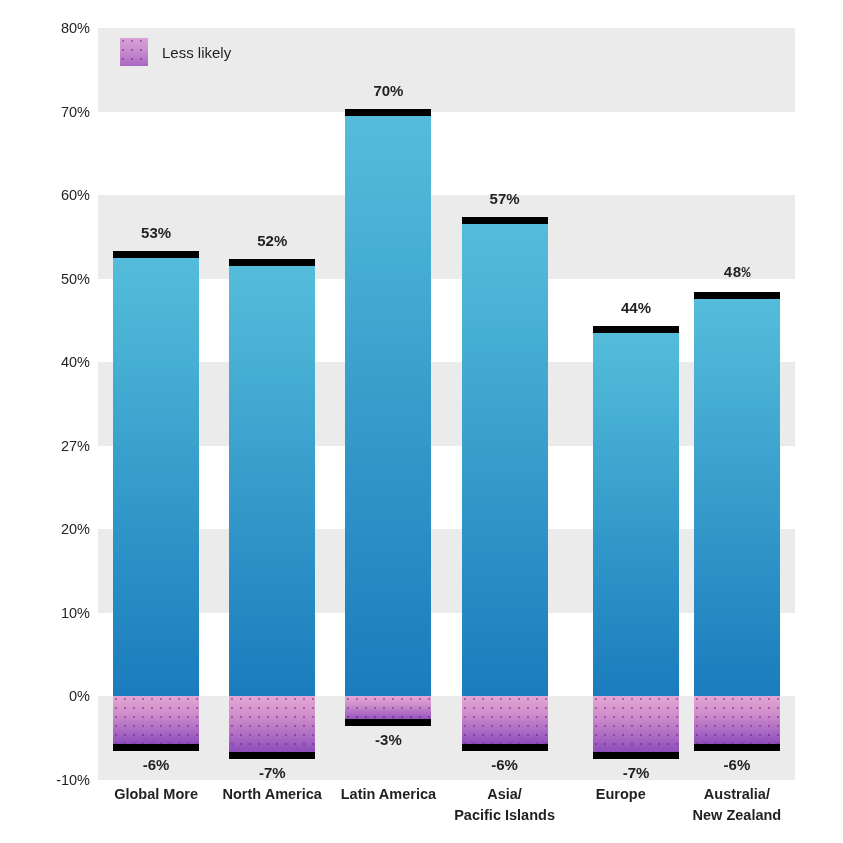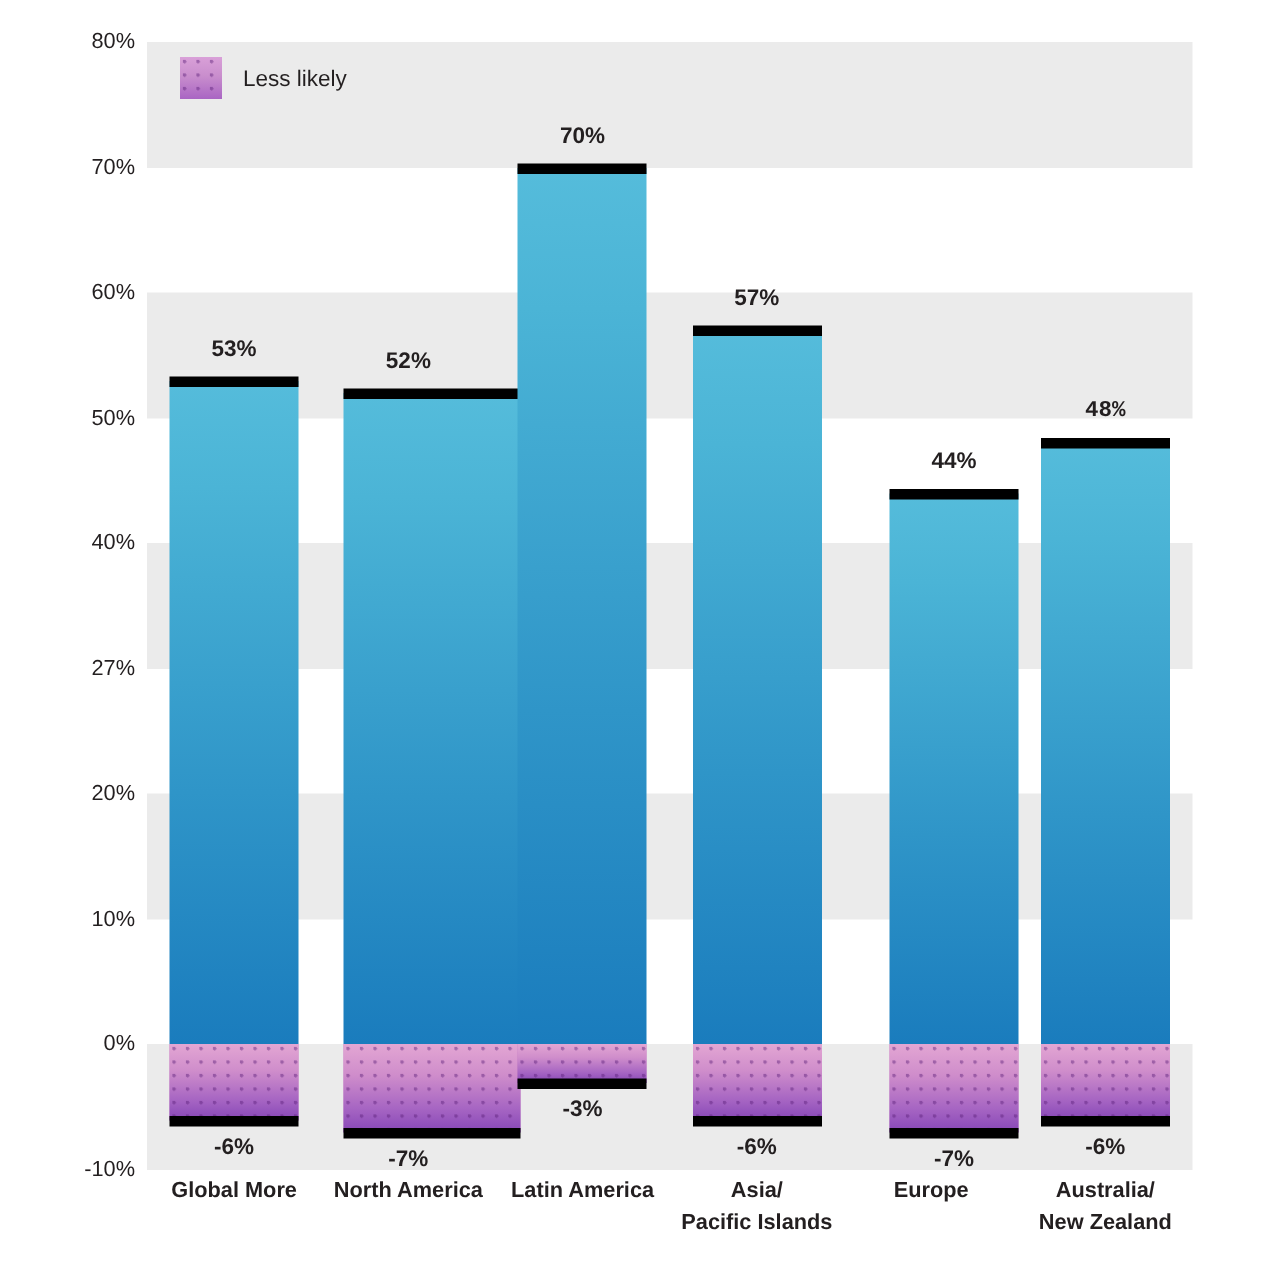--- a/index.html
+++ b/index.html
@@ -184,21 +184,21 @@
       <div class="band" style="top: 501.333px; height: 83.5556px;"></div>
       <div class="band" style="top: 668.444px; height: 83.5556px;"></div>
       <div class="bar-group" style="left: 15.0833px; width: 86px;">
         <div class="bar-pos" style="top: 225.6px; height: 442.844px;"></div>
         <div class="bar-pos-cap" style="top: 222.6px;"></div>
         <div class="value-label" style="left: -27px; top: 195.6px;">53%</div>
         <div class="bar-neg" style="top: 668.444px; height: 50.1333px;"></div>
         <div class="bar-neg-cap" style="top: 715.578px;"></div>
         <div class="value-label" style="left: -27px; top: 727.578px;">-6%</div>
       </div>
-      <div class="bar-group" style="left: 131.25px; width: 86px; padding-left: 32px;">
+      <div class="bar-group" style="left: 131.25px; width: 86px;">
         <div class="bar-pos" style="top: 233.956px; height: 434.489px;"></div>
         <div class="bar-pos-cap" style="top: 230.956px;"></div>
         <div class="value-label" style="left: -27px; top: 203.956px;">52%</div>
         <div class="bar-neg" style="top: 668.444px; height: 58.4889px;"></div>
         <div class="bar-neg-cap" style="top: 723.933px;"></div>
         <div class="value-label" style="left: -27px; top: 735.933px;">-7%</div>
       </div>
       <div class="bar-group" style="left: 247.417px; width: 86px;">
         <div class="bar-pos" style="top: 83.5556px; height: 584.889px;"></div>
         <div class="bar-pos-cap" style="top: 80.5556px;"></div>

